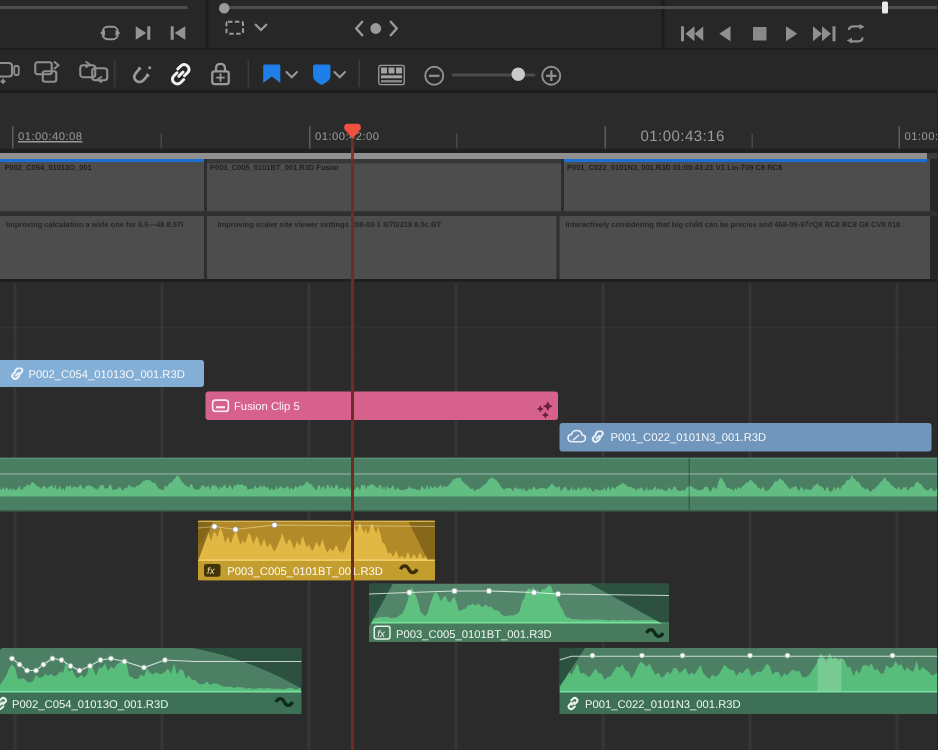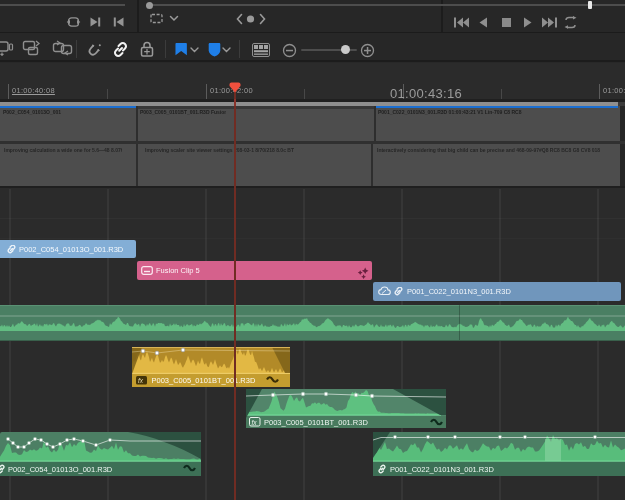--- a/index.html
+++ b/index.html
@@ -144,21 +144,21 @@
 
 <div class="abs" style="left:8px;top:84px;width:1px;height:15px;background:#5c5c5c;"></div>
 <div class="abs" style="left:206px;top:84px;width:1px;height:15px;background:#5c5c5c;"></div>
 <div class="abs" style="left:403px;top:84px;width:1px;height:15px;background:#5c5c5c;"></div>
 <div class="abs" style="left:599px;top:84px;width:1px;height:15px;background:#5c5c5c;"></div>
 <div class="abs" style="left:107px;top:89px;width:1px;height:10px;background:#484848;"></div>
 <div class="abs" style="left:304px;top:89px;width:1px;height:10px;background:#484848;"></div>
 <div class="abs" style="left:501px;top:89px;width:1px;height:10px;background:#484848;"></div>
 <div class="abs" style="left:12px;top:86px;font-size:7.5px;color:#9b9b9b;letter-spacing:0.3px;text-decoration:underline;">01:00:40:08</div>
 <div class="abs" style="left:210px;top:86px;font-size:7.5px;color:#9b9b9b;letter-spacing:0.3px;">01:00:42:00</div>
-<div class="abs" style="left:390px;top:86px;font-size:13px;color:#9b9b9b;letter-spacing:0.3px;">01:00:43:16</div>
+<div class="abs" style="left:427px;top:86px;font-size:10px;color:#9b9b9b;letter-spacing:0.3px;">01:00:43:16</div>
 <div class="abs" style="left:603px;top:86px;font-size:7.5px;color:#9b9b9b;letter-spacing:0.3px;">01:00:45</div>
 
 <div class="abs" style="left:0;top:102px;width:618px;height:4px;background:#8f8f8f;"></div>
 <div class="abs" style="left:618px;top:102px;width:7px;height:4px;background:#3a3a3a;"></div>
 
 <div class="abs" style="left:0;top:106px;width:620px;height:35px;background:#4d4d4d;"></div>
 <div class="abs" style="left:620px;top:106px;width:5px;height:35px;background:#262626;"></div>
 <div class="abs" style="left:0;top:106px;width:136px;height:2px;background:#1b6fd2;"></div>
 <div class="abs" style="left:376px;top:106px;width:242px;height:2px;background:#1b6fd2;"></div>
 <div class="abs" style="left:136px;top:106px;width:240px;height:3px;background:#383838;"></div>

